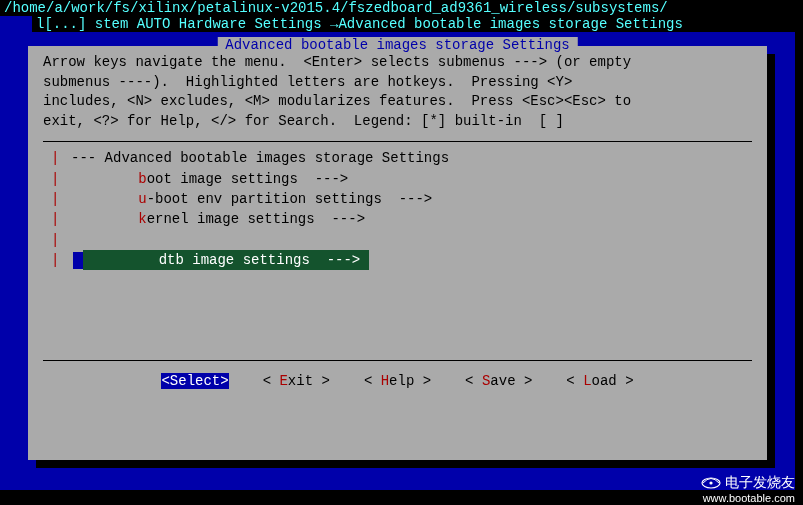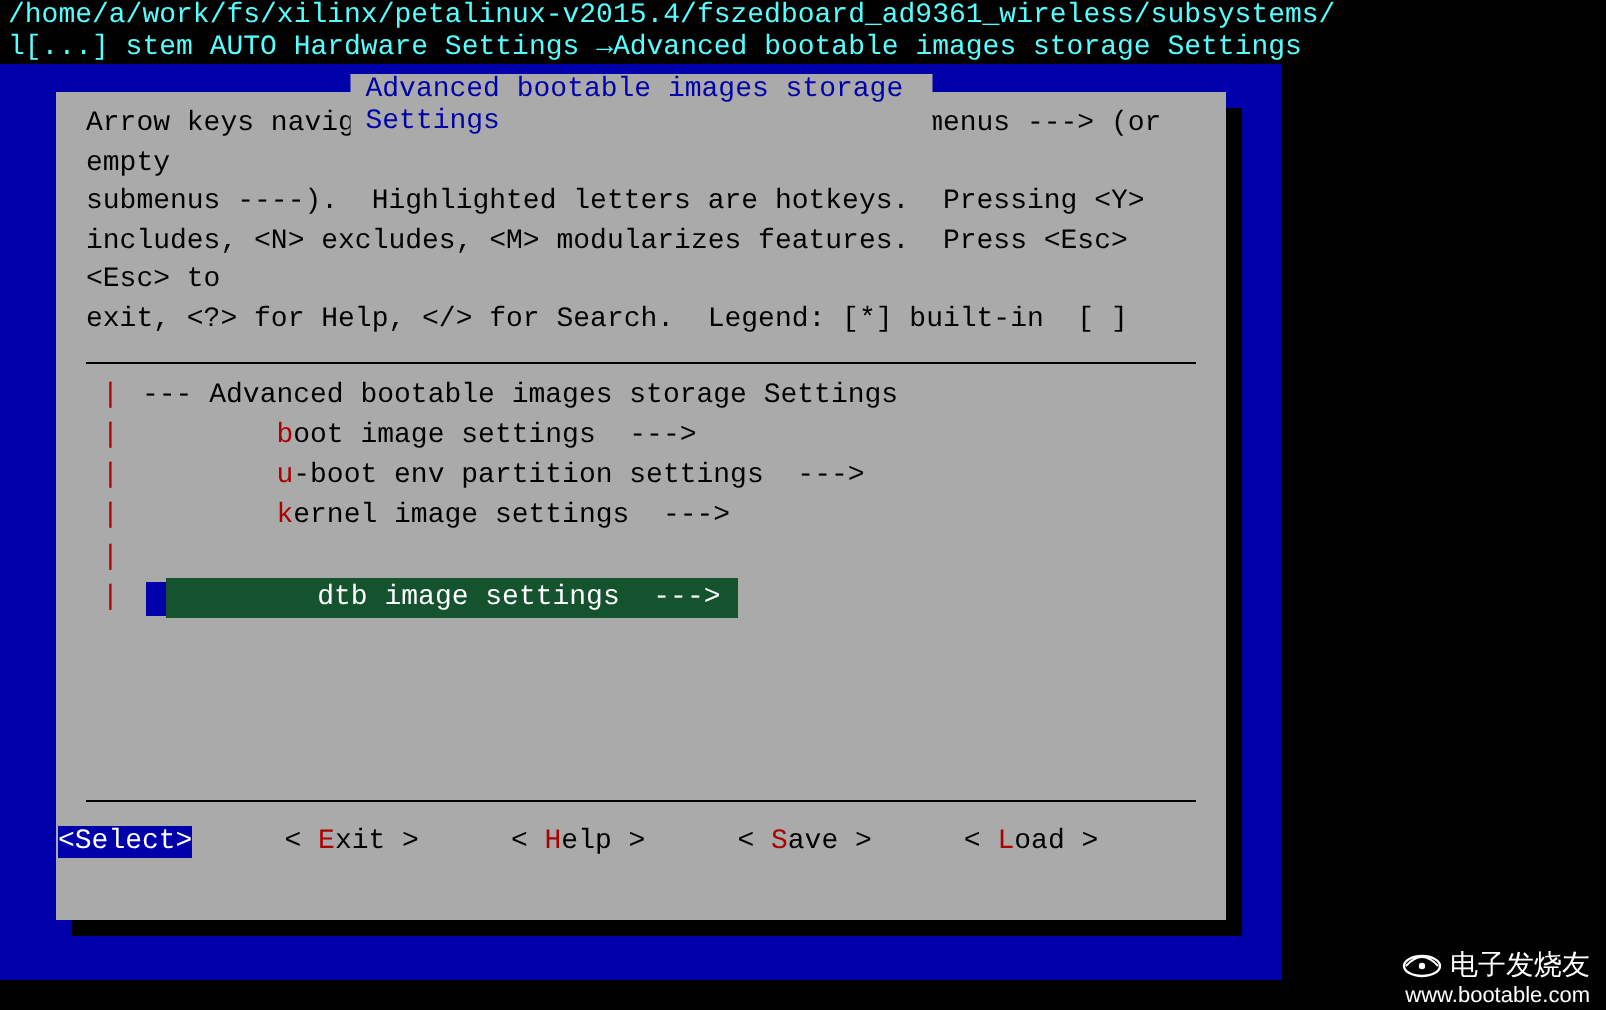--- a/index.html
+++ b/index.html
@@ -7,38 +7,39 @@
     background: #000;
     font-family: 'Courier New', monospace;
     font-size: 14px;
     width: 803px;
     height: 505px;
     overflow: hidden;
     position: relative;
   }
   .terminal {
     background: #0000aa;
-    width: 641px;
+    width: 795px;
     height: 490px;
     position: relative;
     padding: 0;
   }
   .path-line {
     background: #000;
     color: #55ffff;
     padding: 0 4px;
     white-space: pre;
     font-size: 14px;
   }
   .breadcrumb-line {
     background: #000;
     color: #55ffff;
     padding: 0 4px;
     white-space: pre;
     font-size: 14px;
+    margin-left: 32px;
   }
   .breadcrumb-line .arrow { color: #55ffff; }
   .outer-box {
     position: absolute;
     top: 46px;
     left: 28px;
     right: 28px;
     bottom: 30px;
     border: 1px solid #aaaaaa;
     background: #aaaaaa;
@@ -103,21 +104,22 @@
   .cursor-block {
     background: #0000aa;
     display: inline-block;
     width: 10px;
     height: 17px;
     vertical-align: middle;
     margin-left: 2px;
   }
   .button-row {
     display: flex;
-    gap: 46px;
+    justify-content: center;
+    gap: 34px;
     padding: 12px 0 8px 0;
     color: #000;
   }
   .btn {
     white-space: pre;
   }
   .btn .hotkey { color: #aa0000; }
   .btn.selected {
     background: #0000aa;
     color: #fff;

